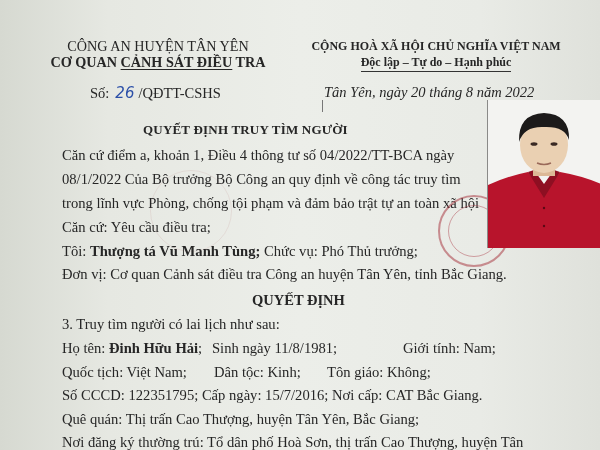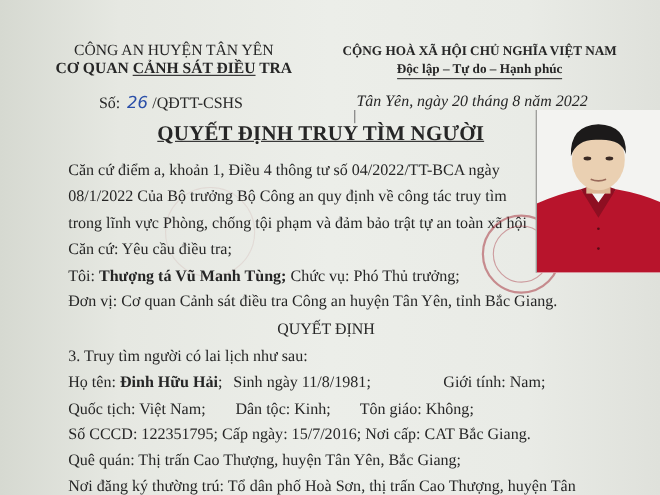--- a/index.html
+++ b/index.html
@@ -11,23 +11,23 @@
     }
     .abs { position: absolute; white-space: nowrap; }
     .hdr-left { left: 48px; top: 38px; width: 220px; text-align: center; font-size: 14.2px; line-height: 16px; }
     .hdr-left .l2 { font-weight: bold; }
     .hdr-left .l2 u { text-decoration: underline; text-underline-offset: 2px; }
     .hdr-right { left: 277px; top: 38px; width: 318px; text-align: center; font-size: 12px; line-height: 16px; font-weight: bold; }
     .hdr-right .l2 { display: inline-block; border-bottom: 1px solid #333; padding-bottom: 1px; }
     .so { left: 90px; top: 84px; font-size: 14.5px; }
     .so .num { font-family: "DejaVu Sans", sans-serif; font-style: italic; color: #2b4fa8; font-size: 15px; margin: 0 4px 0 6px; }
     .date { left: 324px; top: 84px; font-size: 14.5px; font-style: italic; }
-    .title { left: 143px; top: 111px; font-size: 19px; font-weight: bold; letter-spacing: 0.2px; text-decoration: underline; }
+    .title { left: 143px; top: 122px; font-size: 13px; font-weight: bold; letter-spacing: 0.2px; }
     .body-line { left: 62px; font-size: 14.6px; }
-    .center-title { left: 252px; top: 292px; font-size: 14.5px; font-weight: normal; }
+    .center-title { left: 252px; top: 292px; font-size: 14.5px; font-weight: bold; }
     .photo {
       left: 487px; top: 100px; width: 113px; height: 148px; overflow: hidden;
       background: #f2f2f0; border-left: 1px solid #8a8a88;
     }
     .stamp {
       left: 438px; top: 195px; width: 72px; height: 72px; border-radius: 50%;
       border: 2px solid rgba(170,60,70,0.55); box-sizing: border-box;
     }
     .stamp::after {
       content: ""; position: absolute; left: 8px; top: 8px; right: 8px; bottom: 8px;

